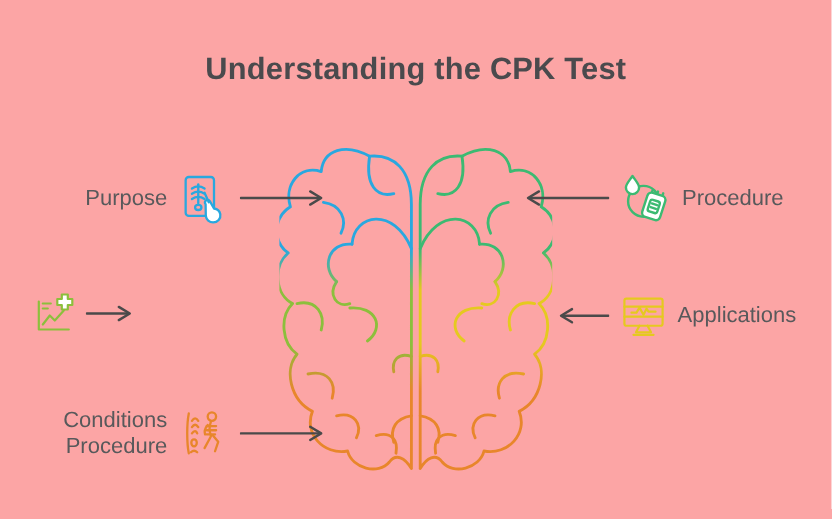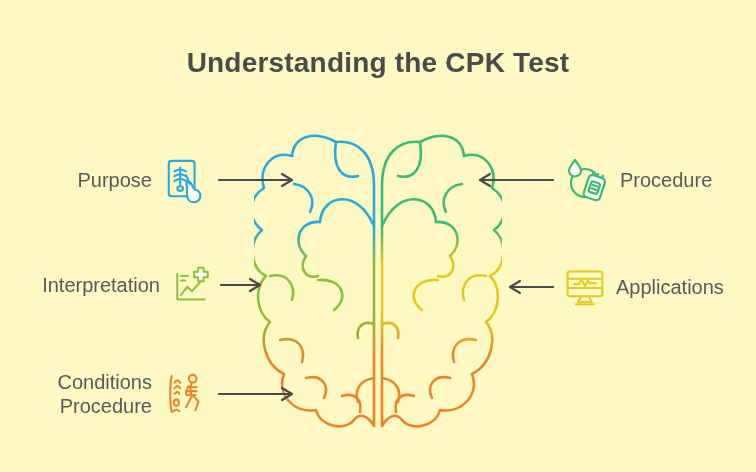--- a/index.html
+++ b/index.html
@@ -1,17 +1,17 @@
 <!DOCTYPE html>
 <html><head>
 <meta charset="utf-8">
 <style>
   html,body{margin:0;padding:0;background:#fff;}
   .canvas{
-    position:relative;width:756px;height:472px;background:#fef9c3;
+    position:relative;width:756px;height:472px;background:#fca5a5;
     font-family:"Liberation Sans",sans-serif;overflow:hidden;
   }
   .title{
     position:absolute;top:47px;left:0;width:100%;text-align:center;
     font-size:28px;font-weight:bold;color:#4A4A4D;letter-spacing:.2px;
   }
   .row{position:absolute;display:flex;align-items:center;}
   .label{font-size:20px;color:#58595B;line-height:24px;}
   .label.right-align{text-align:right;}
   #row-purpose{left:30px;top:156px;gap:12px;}
@@ -116,21 +116,20 @@
       <path fill="#fff" d="M24,30 c-2,-3 2,-6 4,-3 l4,7 c3,0.5 5.5,2.5 6,5.5 c0.7,4 -2.5,7.8 -6.8,7.8 c-3.6,0 -6.6,-2.6 -7,-6.2 z"></path>
       <path d="M27,28 L23,19"></path>
     </svg>
     <svg width="80" height="16" viewBox="0 0 80 16" fill="none" stroke="#4A4A4A" stroke-width="2.2" stroke-linecap="round" stroke-linejoin="round">
       <line x1="1" y1="8" x2="72" y2="8"></line>
       <polyline points="64,2 74,8 64,14"></polyline>
     </svg>
   </div>
 
   <div class="row" id="row-interpretation">
-    <div class="label right-align">Interpretation</div>
     <svg width="40" height="44" viewBox="0 0 44 44" fill="none" stroke="#8CBF3C" stroke-width="2.2" stroke-linecap="round" stroke-linejoin="round">
       <polyline points="8,10 8,38 38,38"></polyline>
       <path d="M12,12 h8 M12,17 h5"></path>
       <polyline points="12,33 19,24 24,29 33,19"></polyline>
       <path fill="#fff" d="M31,3 h6 v4.5 h4.5 v6 h-4.5 v4.5 h-6 v-4.5 h-4.5 v-6 h4.5 z"></path>
     </svg>
     <svg width="46" height="16" viewBox="0 0 46 16" fill="none" stroke="#4A4A4A" stroke-width="2.2" stroke-linecap="round" stroke-linejoin="round">
       <line x1="1" y1="8" x2="38" y2="8"></line>
       <polyline points="30,2 40,8 30,14"></polyline>
     </svg>

